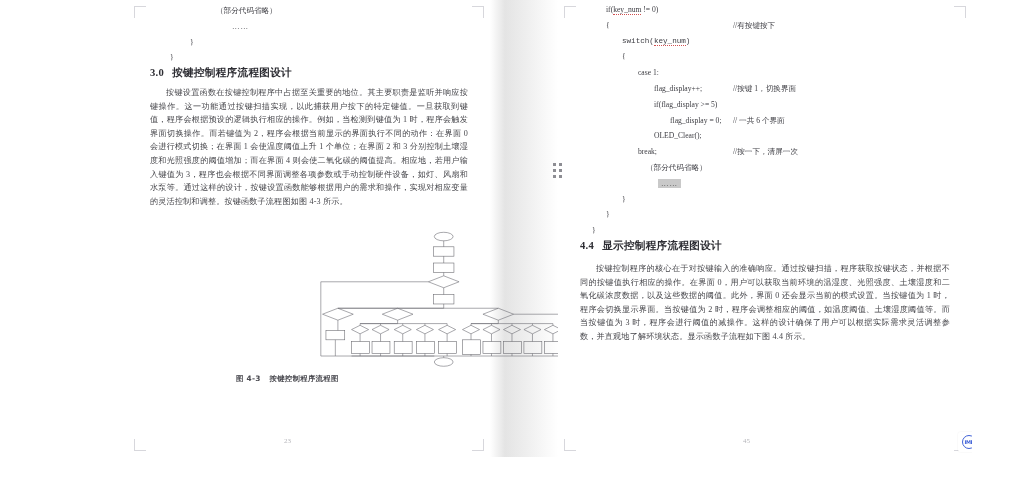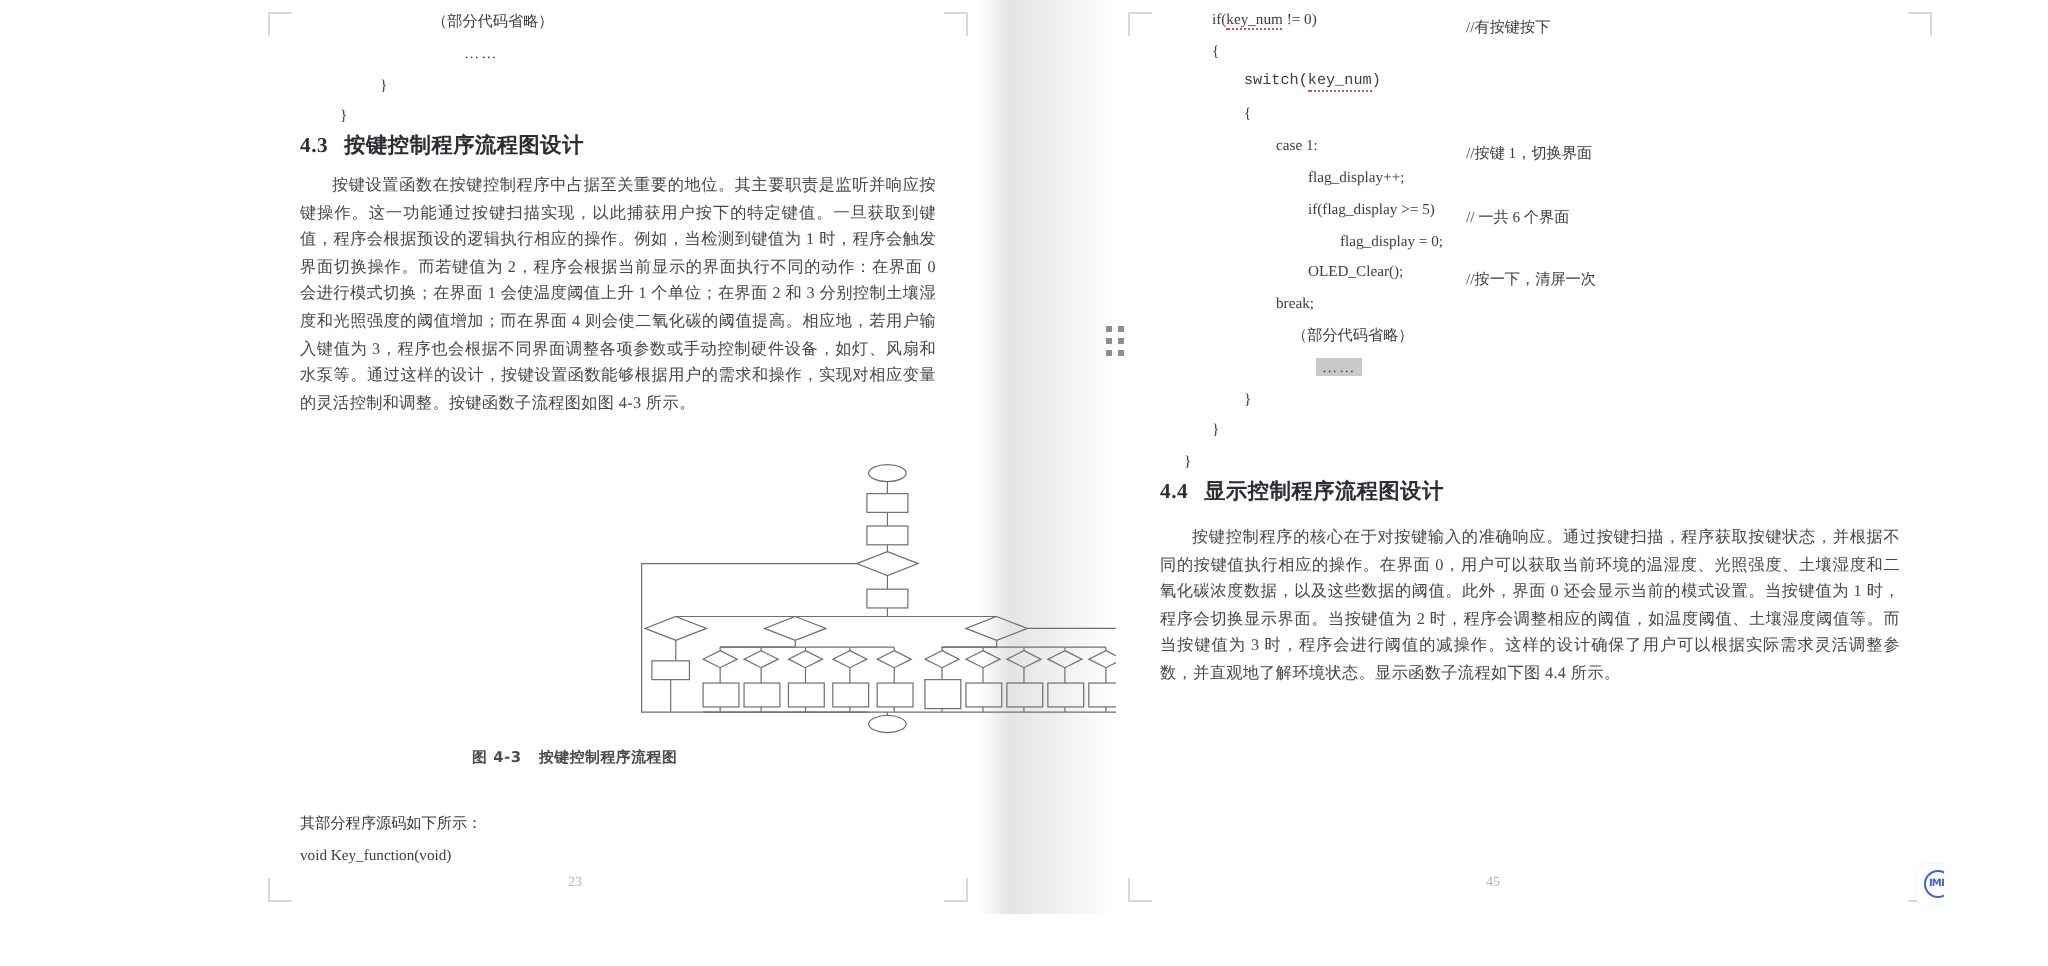--- a/index.html
+++ b/index.html
@@ -90,21 +90,21 @@
     position: relative;
     font-family: "Liberation Serif", "DejaVu Serif", serif;
     font-size: 7.6px;
     color: #3c3c42;
     line-height: 15.8px;
     white-space: nowrap;
   }
   .code-line .cmt {
     position: absolute;
     left: 175px;
-    top: 4px;
+    top: 16px;
     color: #3c3c42;
   }
   .squig {
     border-bottom: 1px dotted #d05050;
     padding-bottom: 0px;
     text-align: right;
   }
   .hl-sel {
     background: #c9c9c9;
     color: #4a4a4a;
@@ -220,21 +220,21 @@
   <div class="page page-left">
 
     <div class="content" style="left:0; top:3px; width:362px;">
       <div class="code-line zh" style="padding-left:88px;">（部分代码省略）</div>
       <div class="code-line zh" style="padding-left:104px; letter-spacing:1px;">……</div>
       <div class="code-line" style="padding-left:62px;">}</div>
       <div class="code-line" style="padding-left:42px;">}</div>
     </div>
 
     <div class="content heading" style="left:22px; top:66px;">
-      <span class="num">4.3</span>&nbsp;&nbsp;<span>按键控制程序流程图设计</span>
+      <span class="num">3.0</span>&nbsp;&nbsp;<span>按键控制程序流程图设计</span>
     </div>
 
     <div class="content body-para zh" style="left:22px; top:86px; width:318px;">按键设置函数在按键控制程序中占据至关重要的地位。其主要职责是监听并响应按键操作。这一功能通过按键扫描实现，以此捕获用户按下的特定键值。一旦获取到键值，程序会根据预设的逻辑执行相应的操作。例如，当检测到键值为 1 时，程序会触发界面切换操作。而若键值为 2，程序会根据当前显示的界面执行不同的动作：在界面 0 会进行模式切换；在界面 1 会使温度阈值上升 1 个单位；在界面 2 和 3 分别控制土壤湿度和光照强度的阈值增加；而在界面 4 则会使二氧化碳的阈值提高。相应地，若用户输入键值为 3，程序也会根据不同界面调整各项参数或手动控制硬件设备，如灯、风扇和水泵等。通过这样的设计，按键设置函数能够根据用户的需求和操作，实现对相应变量的灵活控制和调整。按键函数子流程图如图 4-3 所示。</div>
 
     <div class="figure-box">
       <svg class="flow-svg" viewBox="0 0 300 160" width="256" height="140">
         <g fill="none" stroke="#6e6e74" stroke-width="0.7">
 
           <ellipse cx="152" cy="8" rx="11" ry="5"></ellipse>
 
@@ -325,24 +325,20 @@
           <path d="M234 99 L292 99"></path>
           <path d="M152 148 L152 150"></path>
         </g>
       </svg>
     </div>
 
     <div class="figcap" style="left:108px; top:374px;">
       <span>图 4-3</span>&nbsp;&nbsp;&nbsp;<span>按键控制程序流程图</span>
     </div>
 
-    <div class="content" style="left:22px; top:404px;">
-      <div class="code-line zh">其部分程序源码如下所示：</div>
-      <div class="code-line">void Key_function(void)</div>
-    </div>
 
     <div class="pagenum" style="left:156px; top:437px;">23</div>
 
     <div class="crop tl" style="left:6px;  top:6px;"></div>
     <div class="crop tr" style="right:6px; top:6px;"></div>
     <div class="crop bl" style="left:6px;  bottom:6px;"></div>
     <div class="crop br" style="right:6px; bottom:6px;"></div>
   </div>
 
   <div class="page page-right">

